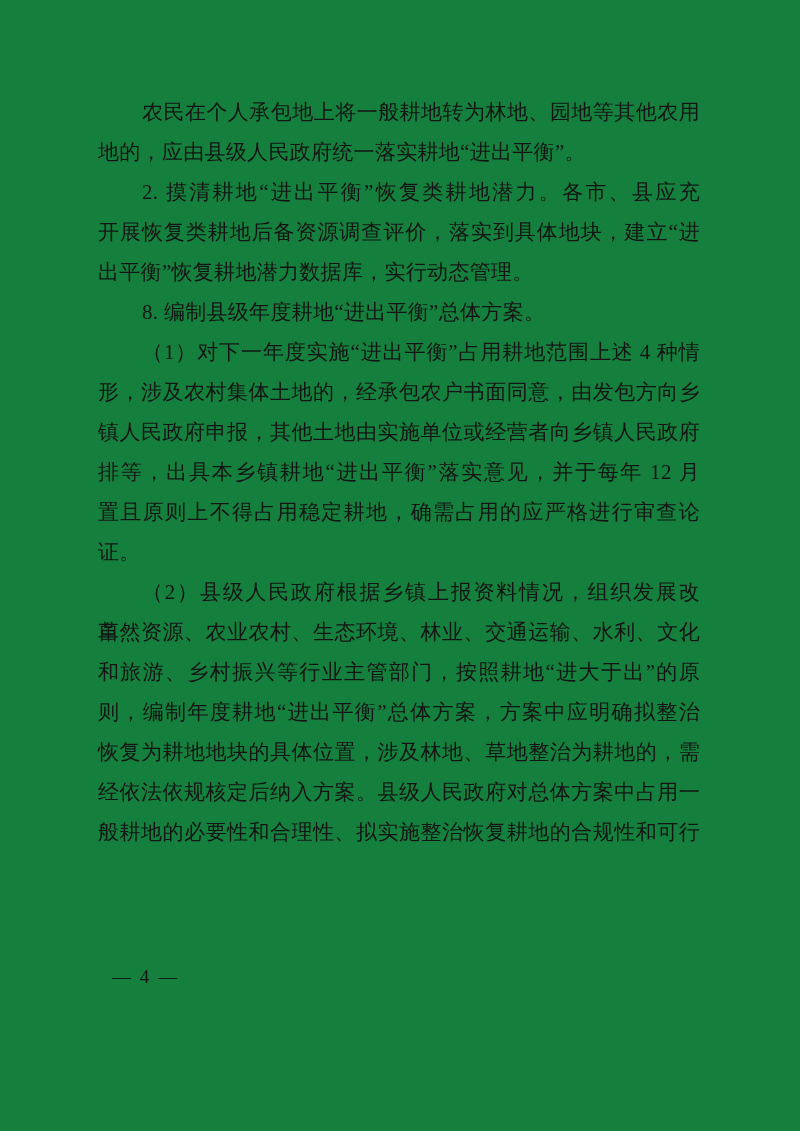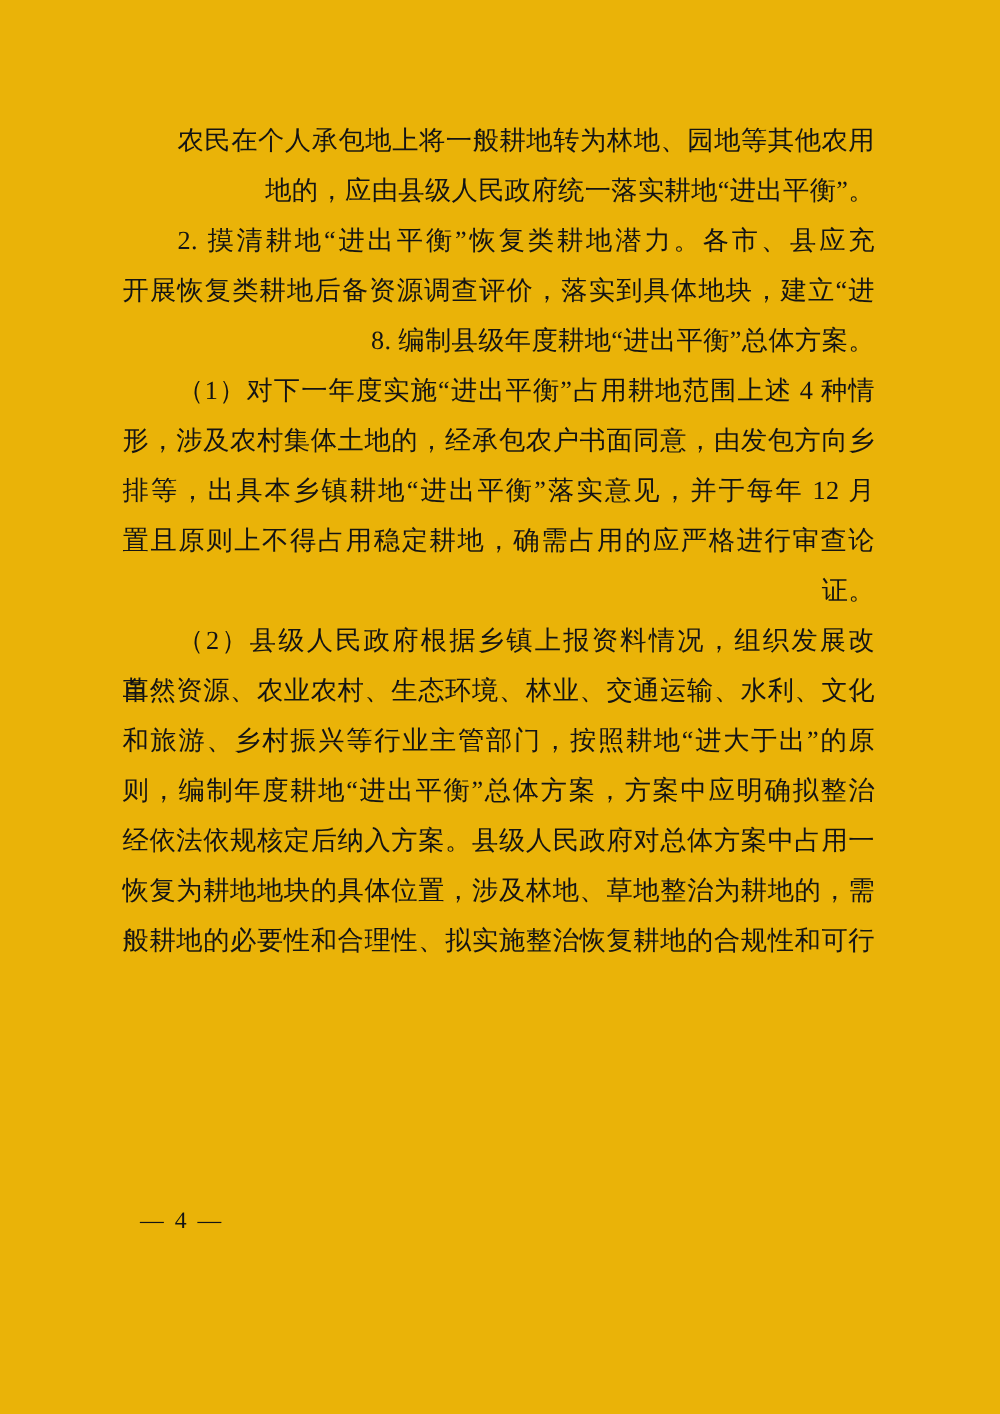--- a/index.html
+++ b/index.html
@@ -6,38 +6,38 @@
     margin: 0;
     padding: 0;
     background: #f4f4f2;
     font-family: "Liberation Serif", "DejaVu Serif", serif;
   }
   .page {
     position: relative;
     width: 800px;
     height: 1131px;
     margin: 0 auto;
-    background: #eab308;
+    background: #15803d;
     color: #1a1a1a;
     overflow: hidden;
   }
   .text-block {
     position: absolute;
     left: 98px;
     top: 92px;
     width: 602px;
   }
   .doc-line {
     height: 40px;
     line-height: 40px;
     font-size: 21px;
     letter-spacing: 0.3px;
     white-space: pre;
     color: #141414;
-    text-align: right;
+    text-align: left;
   }
   .doc-line.justify {
     white-space: normal;
     text-align: justify;
     text-align-last: justify;
   }
   .doc-line.indent {
     padding-left: 44px;
   }
   .doc-line.indent.justify {
@@ -55,28 +55,30 @@
 </style>
 </head>
 <body>
 
 <div class="page">
   <div class="text-block">
       <div class="doc-line indent justify">农民在个人承包地上将一般耕地转为林地、园地等其他农用</div>
       <div class="doc-line">地的，应由县级人民政府统一落实耕地“进出平衡”。</div>
       <div class="doc-line indent justify">2. 摸清耕地“进出平衡”恢复类耕地潜力。各市、县应充</div>
       <div class="doc-line justify">开展恢复类耕地后备资源调查评价，落实到具体地块，建立“进</div>
+      <div class="doc-line">出平衡”恢复耕地潜力数据库，实行动态管理。</div>
       <div class="doc-line indent">8. 编制县级年度耕地“进出平衡”总体方案。</div>
       <div class="doc-line indent justify">（1）对下一年度实施“进出平衡”占用耕地范围上述 4 种情</div>
       <div class="doc-line justify">形，涉及农村集体土地的，经承包农户书面同意，由发包方向乡</div>
+      <div class="doc-line justify">镇人民政府申报，其他土地由实施单位或经营者向乡镇人民政府</div>
       <div class="doc-line justify">排等，出具本乡镇耕地“进出平衡”落实意见，并于每年 12 月</div>
       <div class="doc-line justify">置且原则上不得占用稳定耕地，确需占用的应严格进行审查论</div>
       <div class="doc-line">证。</div>
       <div class="doc-line indent justify">（2）县级人民政府根据乡镇上报资料情况，组织发展改革、</div>
       <div class="doc-line justify">自然资源、农业农村、生态环境、林业、交通运输、水利、文化</div>
       <div class="doc-line justify">和旅游、乡村振兴等行业主管部门，按照耕地“进大于出”的原</div>
       <div class="doc-line justify">则，编制年度耕地“进出平衡”总体方案，方案中应明确拟整治</div>
+      <div class="doc-line justify">恢复为耕地地块的具体位置，涉及林地、草地整治为耕地的，需</div>
       <div class="doc-line justify">经依法依规核定后纳入方案。县级人民政府对总体方案中占用一</div>
-      <div class="doc-line justify">恢复为耕地地块的具体位置，涉及林地、草地整治为耕地的，需</div>
       <div class="doc-line justify">般耕地的必要性和合理性、拟实施整治恢复耕地的合规性和可行</div>
     </div>
   <div class="page-footer">— 4 —</div>
 </div>
 
 </body></html>

